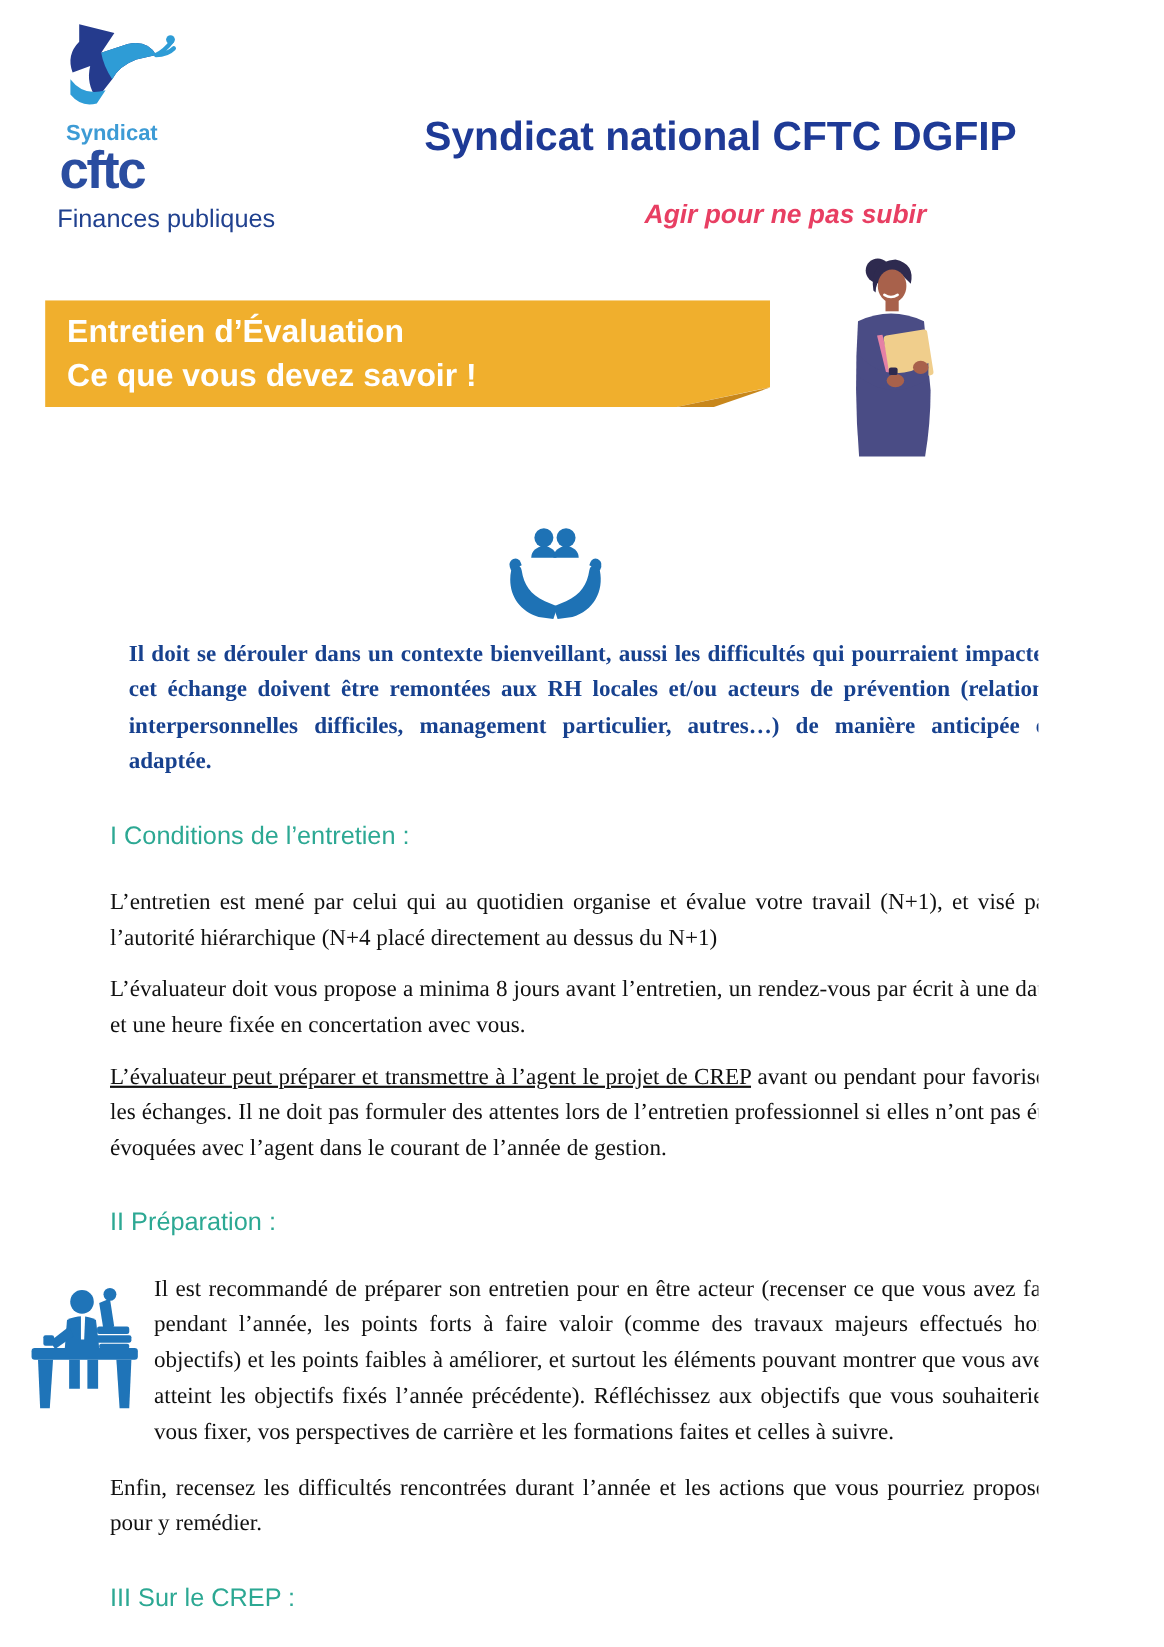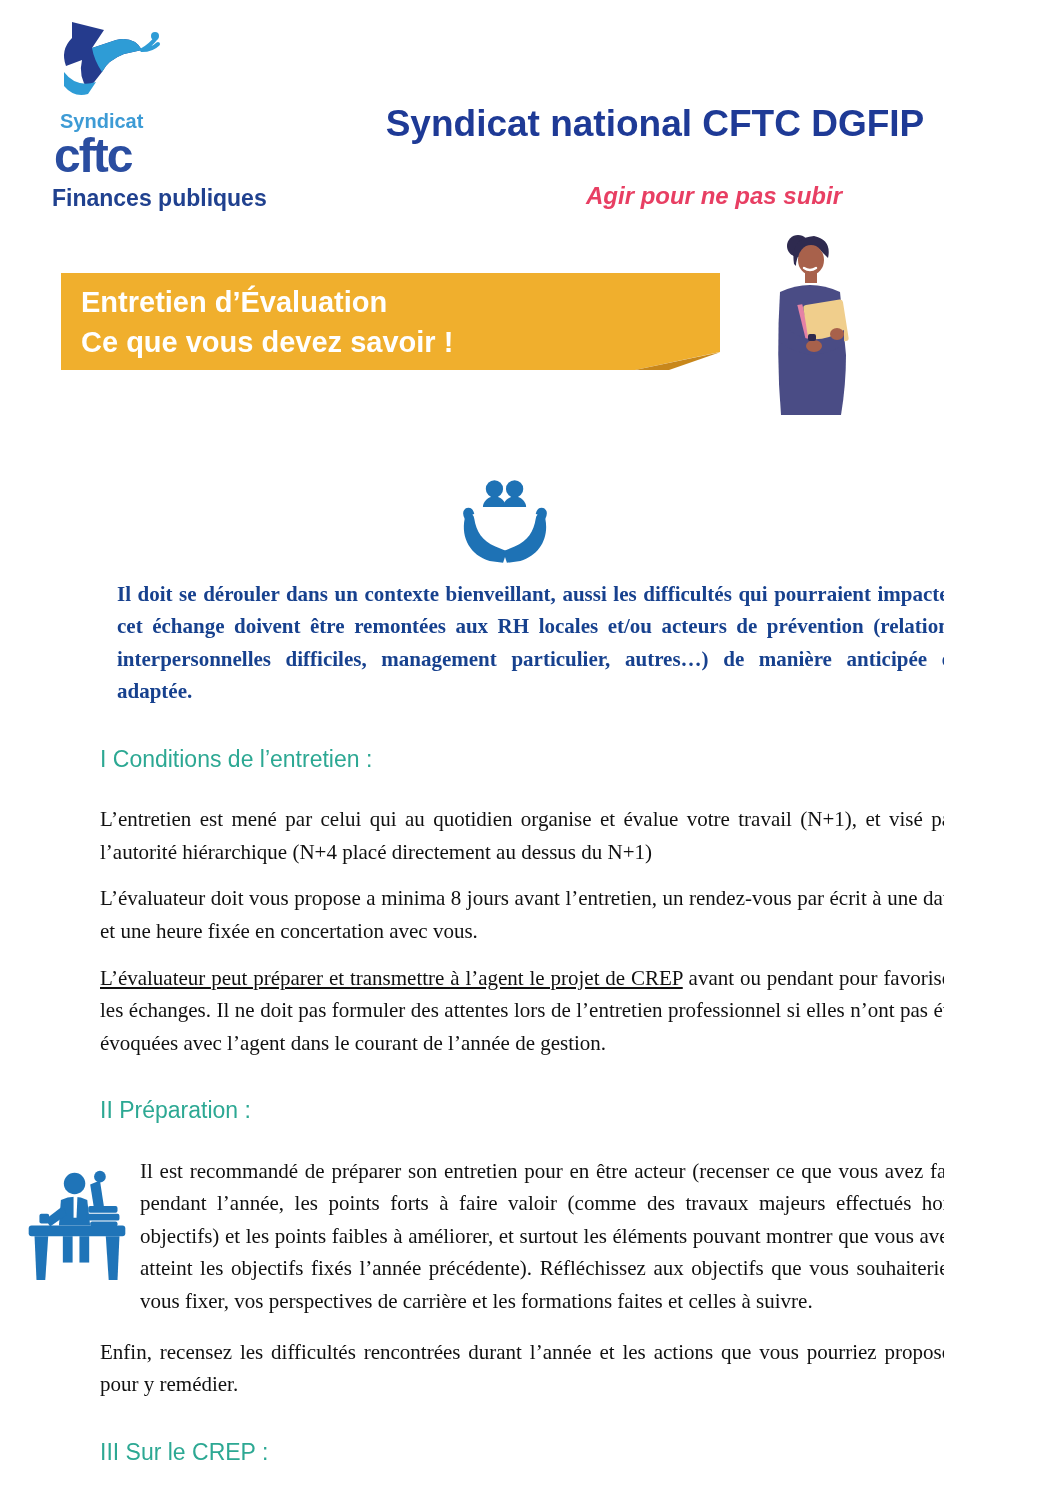--- a/index.html
+++ b/index.html
@@ -6,29 +6,29 @@
   .page{position:relative;width:944px;height:1497px;background:#ffffff;overflow:hidden;
         font-family:"Liberation Serif", serif;color:#111111;}
 
   
   .logo{position:absolute;left:52px;top:20px;width:230px;}
   .logo .bird{display:block;margin-left:6px;}
   .logo .syndicat{font-family:"Liberation Sans",sans-serif;font-size:20px;color:#3D9BD5;
                   font-weight:600;margin:2px 0 0 8px;}
   .logo .cftc{font-family:"Liberation Sans",sans-serif;font-weight:bold;font-size:48px;
               line-height:0.95;color:#2A4DA0;letter-spacing:-2px;margin-left:2px;}
-  .logo .fin{font-family:"Liberation Sans",sans-serif;font-weight:bold;font-size:23px;
+  .logo .fin{font-family:"Liberation Sans",sans-serif;font-weight:normal;font-size:23px;
              color:#20418F;margin-top:6px;}
   .title{position:absolute;left:345px;top:103px;width:620px;text-align:center;
          font-family:"Liberation Sans",sans-serif;font-weight:bold;font-size:37px;color:#1E3A96;}
   .tagline{position:absolute;right:102px;top:182px;font-family:"Liberation Sans",sans-serif;
            font-weight:bold;font-style:italic;font-size:24px;color:#E83F63;}
 
   
-  .banner{position:absolute;left:61px;top:273px;width:659px;height:97px;}
+  .banner{position:absolute;left:41px;top:273px;width:659px;height:97px;}
   .banner svg{position:absolute;left:0;top:0;}
   .banner .txt{position:absolute;left:20px;top:9px;font-family:"Liberation Sans",sans-serif;
                font-weight:bold;font-size:29px;line-height:1.38;color:#ffffff;}
 
   .illustration{position:absolute;left:752px;top:230px;}
 
   
   .content{position:absolute;left:100px;top:441px;width:858px;
            font-size:21px;line-height:1.55;text-align:justify;}
   .content p{margin:0 0 14px 0;}

